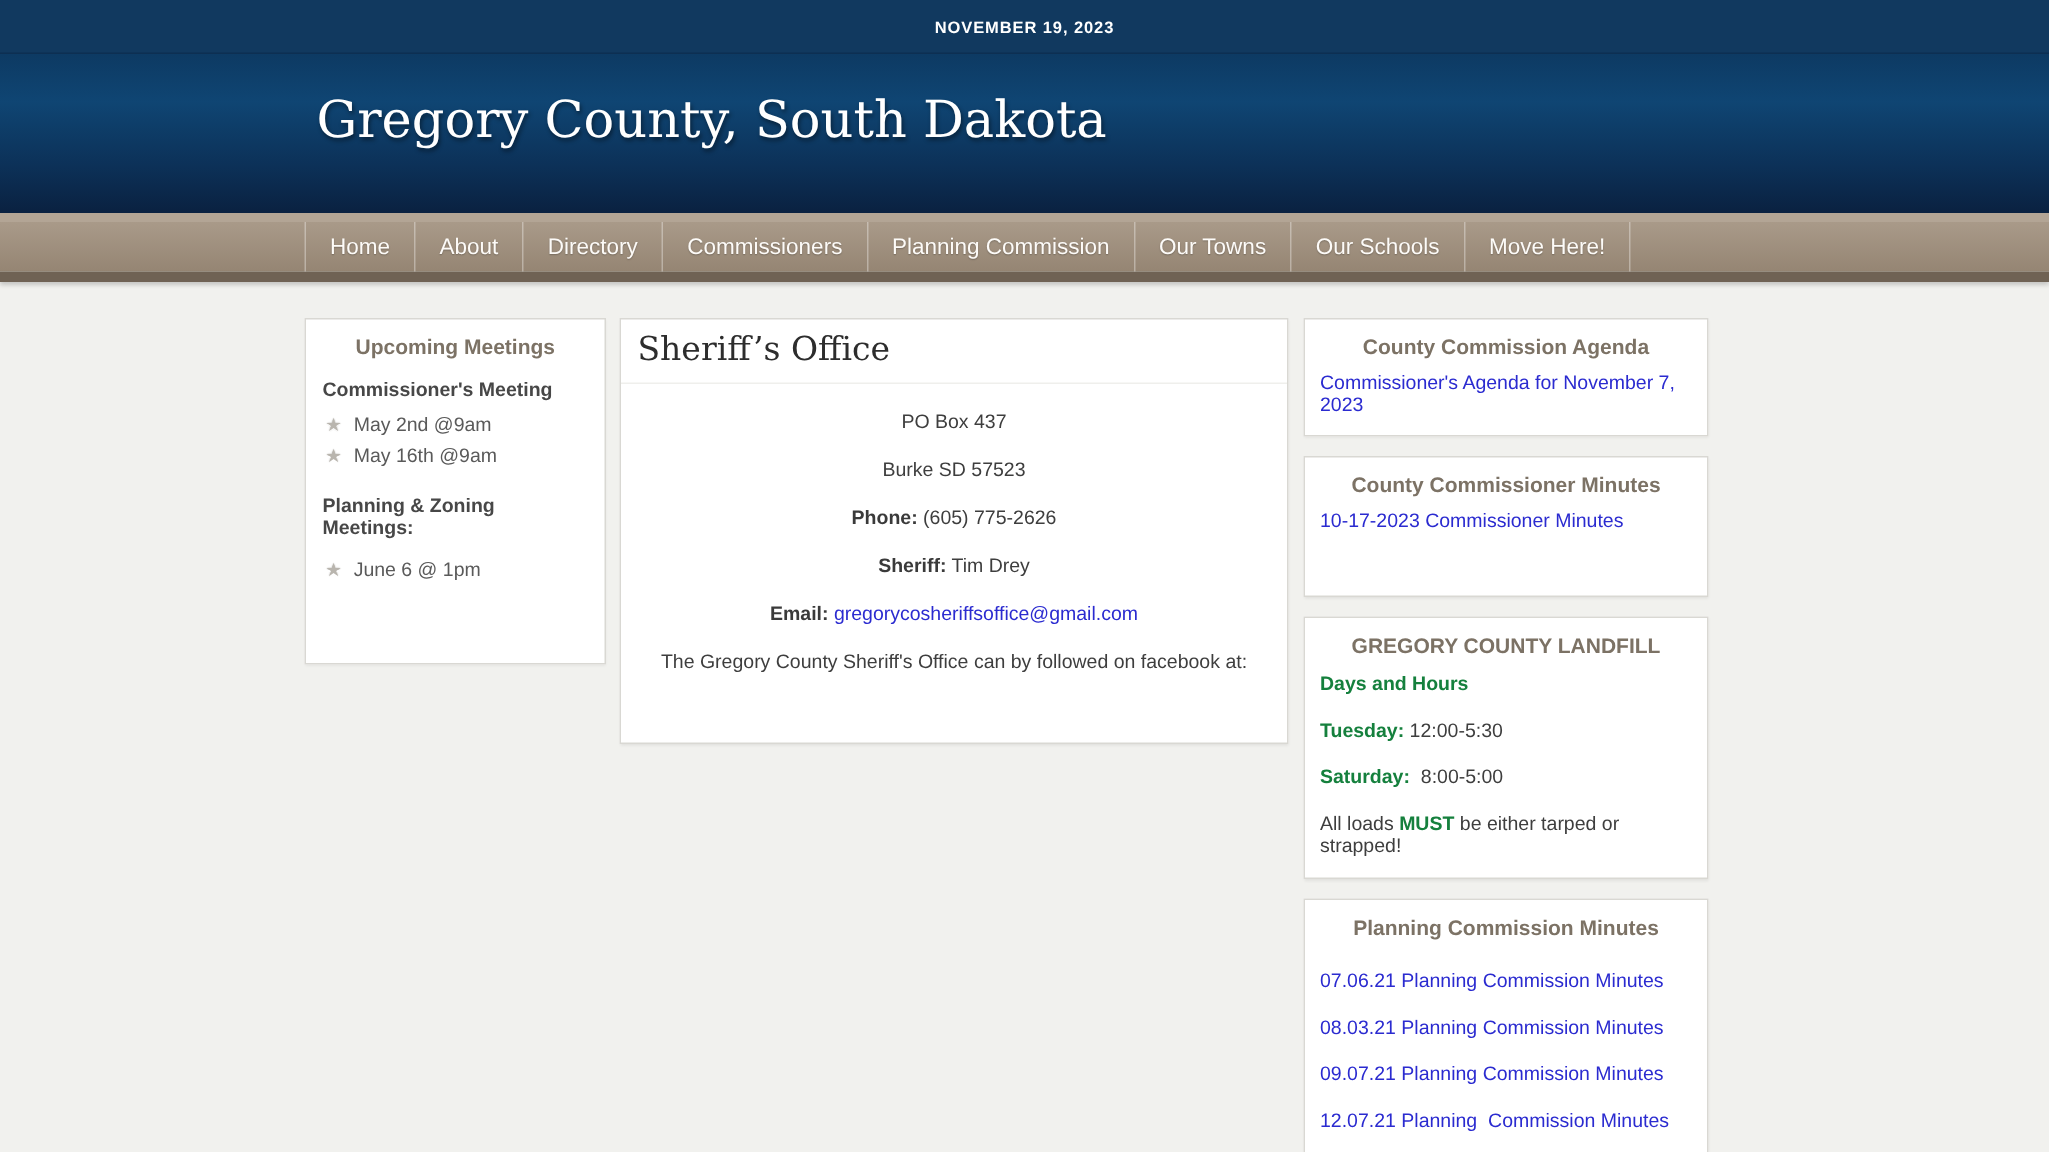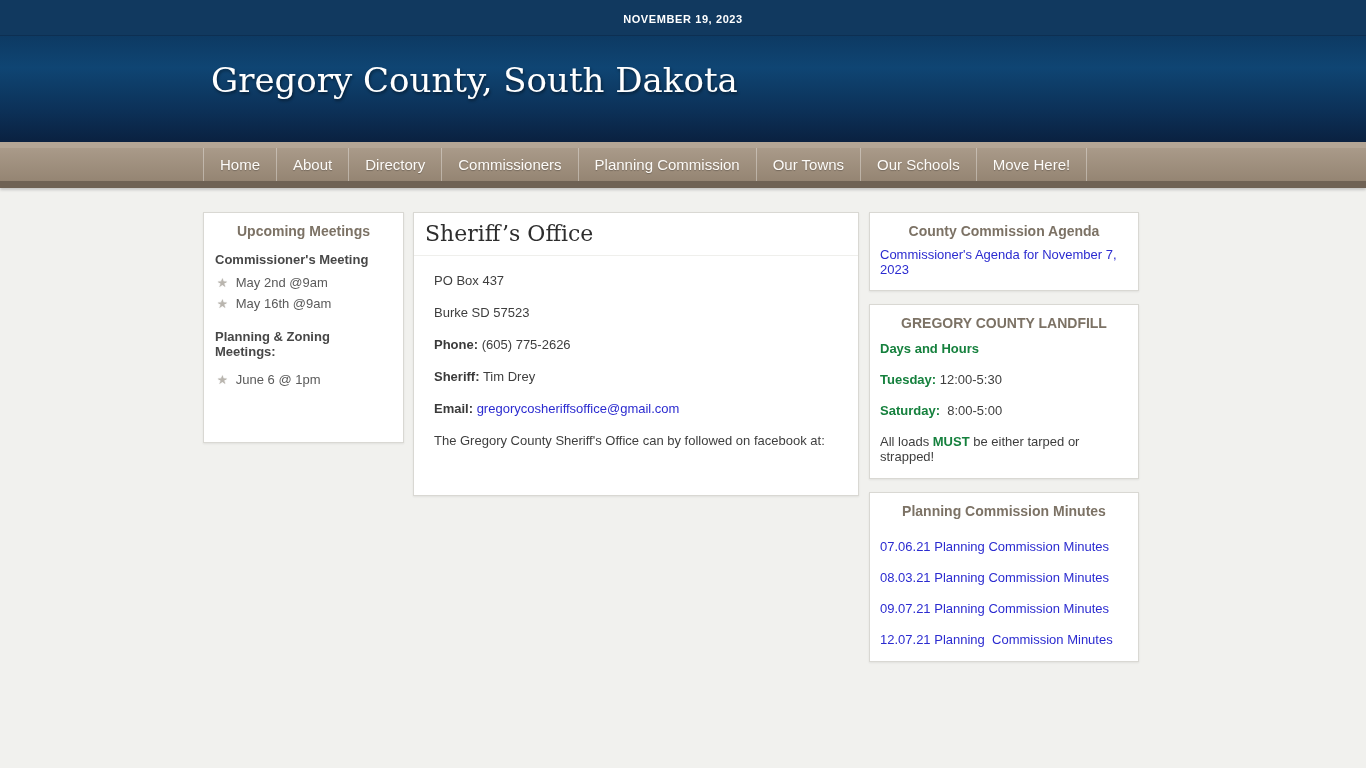--- a/index.html
+++ b/index.html
@@ -39,21 +39,21 @@
 
   
   .upcoming-box { min-height:231px; }
   .sub-heading { font-weight:bold; color:#474747; font-size:13px; padding:9px 11px 5px; }
   .meeting-item { display:flex; align-items:center; padding:3px 11px 3px 13px; color:#5a5a5a; font-size:13px; }
   .star-icon { color:#b9b5ae; font-size:12px; margin-right:8px; text-shadow:0 1px 0 #ffffff, 0 0 1px #8d8a84; }
 
   
   .main-box { min-height:284px; }
   .main-title { font-family:"DejaVu Serif","Liberation Serif",serif; font-weight:400; font-size:22px; color:#2d2d2d; padding:8px 11px 9px; border-bottom:1px solid #efefec; }
-  .main-body { text-align:left; font-size:13px; color:#3e3e3e; padding:0 20px 20px; }
+  .main-body { text-align:center; font-size:13px; color:#3e3e3e; padding:0 20px 20px; }
   .main-body p { margin-top:17px; line-height:15px; }
   .main-body b { color:#3a3a3a; }
 
   
   .side-link-row { padding:4px 10px 13px; font-size:13px; }
   .minutes-box { min-height:94px; }
   .lf-row { padding:0 10px; margin-top:16px; font-size:13px; color:#3e3e3e; line-height:15px; }
   .lf-row b { color:#15803d; }
   .lf-row:last-child { padding-bottom:14px; }
   .pre { white-space:pre-wrap; }
@@ -148,20 +148,26 @@
 
   <div class="col-right">
 
     <div class="box">
       <div class="box-title">County Commission Agenda</div>
       <div class="side-link-row">
         <a href="#" class="txt-link">Commissioner's Agenda for November 7, 2023</a>
       </div>
     </div>
 
+    <div class="box minutes-box">
+      <div class="box-title">County Commissioner Minutes</div>
+      <div class="side-link-row">
+        <a href="#" class="txt-link">10-17-2023 Commissioner Minutes</a>
+      </div>
+    </div>
 
     <div class="box">
       <div class="box-title">GREGORY COUNTY LANDFILL</div>
       <div class="lf-row" style="margin-top:6px;"><b>Days and Hours</b></div>
       <div class="lf-row"><b>Tuesday:</b> <span class="pre">12:00-5:30</span></div>
       <div class="lf-row"><b>Saturday:</b> <span class="pre"> 8:00-5:00</span></div>
       <div class="lf-row"><span class="pre">All loads </span><b>MUST</b><span class="pre"> be either tarped or strapped!</span></div>
     </div>
 
     <div class="box">

